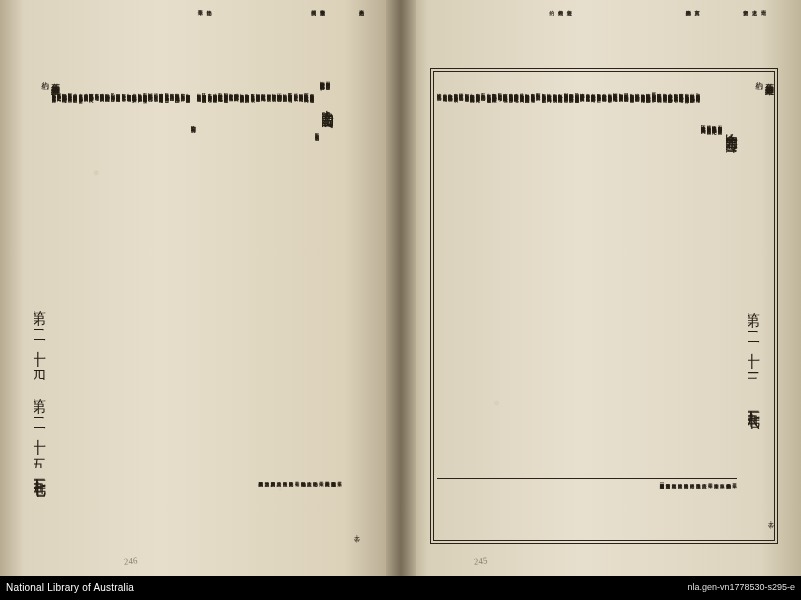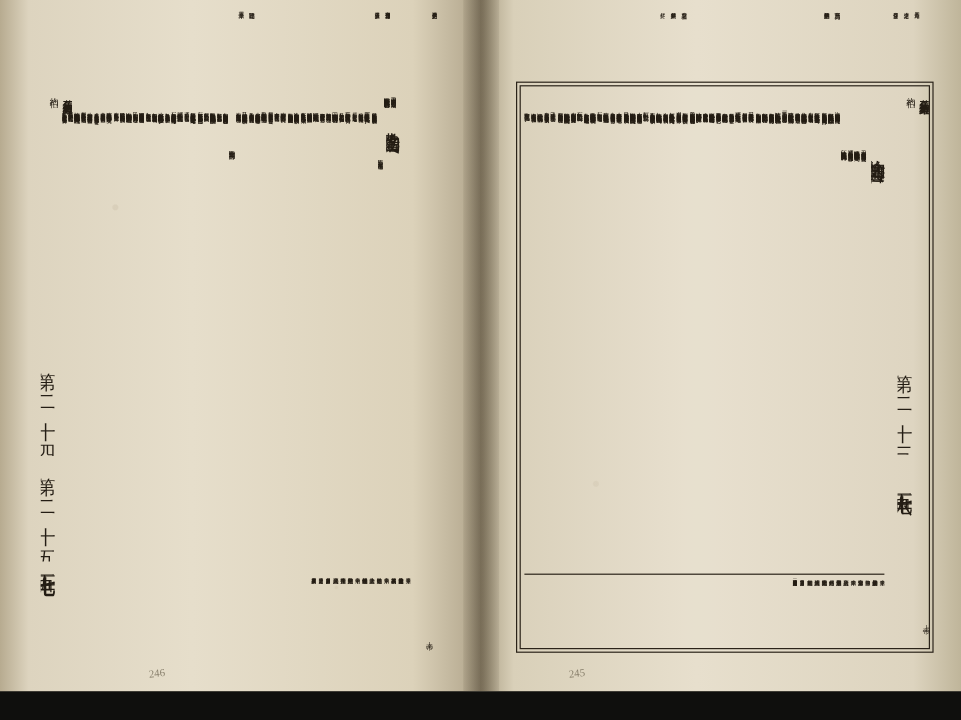--- a/index.html
+++ b/index.html
@@ -371,14 +371,18 @@
       <div class="vtext" style="height:58px;">驚恐如水臨之</div>
       <div class="vtext" style="height:58px;">暴風夜間將其颳去</div>
     </div>
 
     <div class="footer-label" style="left:352px; top:530px;">上帝</div>
     <div class="pencil" style="left:124px; top:556px;">246</div>
 
     <div class="scan-noise"></div>
   </div>
 
+  <div class="bottombar">
+    <div class="lib">National Library of Australia</div>
+    <div class="nla-id">nla.gen-vn1778530-s295-e</div>
+  </div>
 
 </div>
 
 </body></html>

